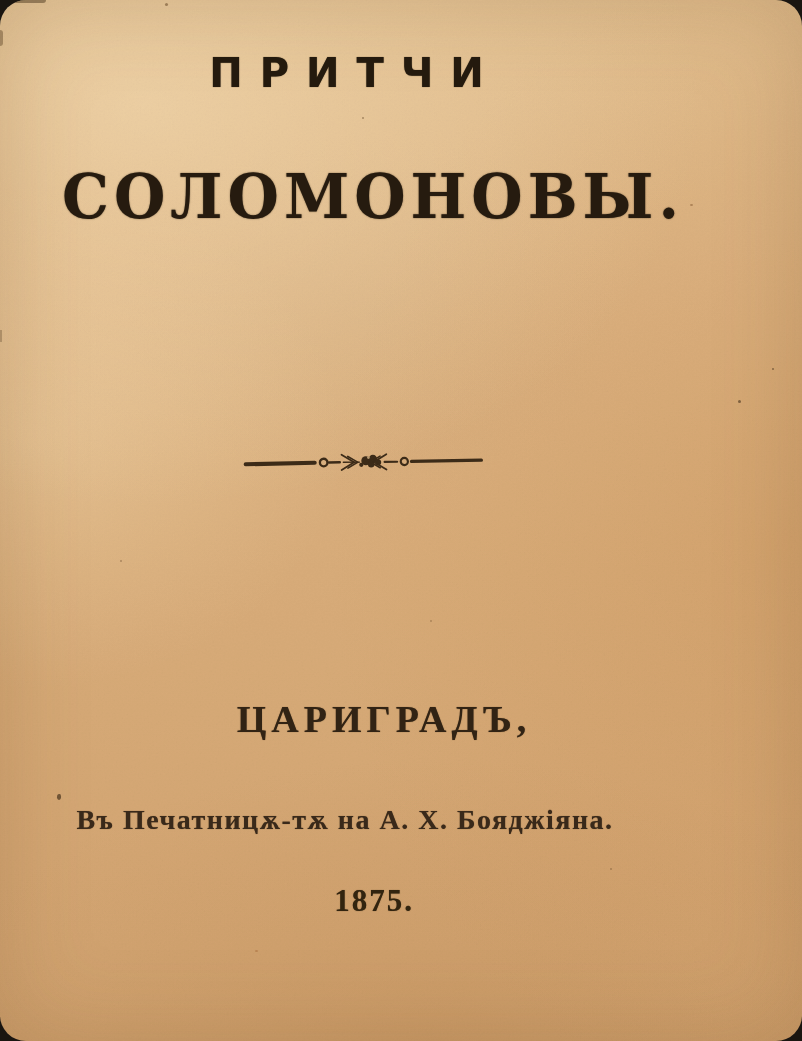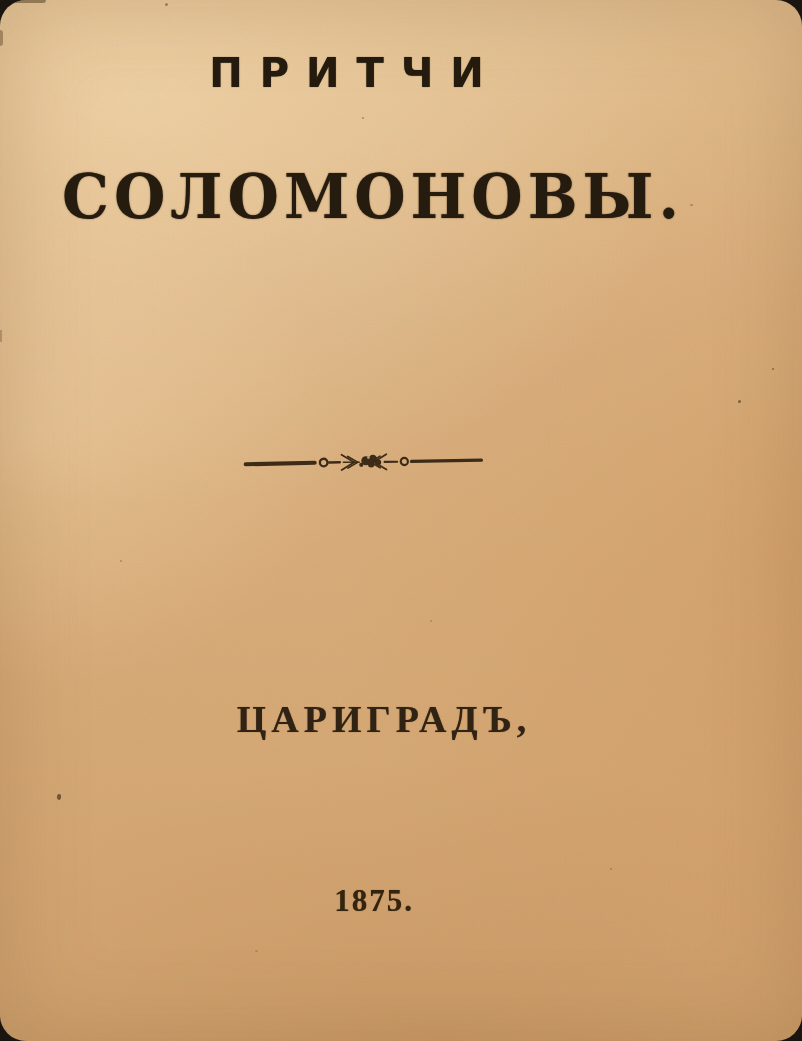--- a/index.html
+++ b/index.html
@@ -91,20 +91,21 @@
         <path d="M153 7.5 L142 14 L153 20.5" stroke-width="1.8"></path>
         <path d="M158 14 L172 14" stroke-width="2.4"></path>
         <circle cx="180" cy="13.8" r="4" stroke-width="2.4"></circle>
         <path d="M188 13.8 L266 13.2" stroke-width="3.6"></path>
       </g>
     </svg>
   </div>
 
   <div class="abs city">ЦАРИГРАДЪ,</div>
 
+  <div class="abs imprint">Въ Печатницѫ-тѫ на А. Х. Бояджіяна.</div>
 
   <div class="abs year">1875.</div>
 
   <div class="edge" style="left:0;top:0;width:46px;height:3px;background:rgba(90,68,40,0.55);border-radius:0 0 3px 0;"></div>
   <div class="edge" style="right:0;top:0;width:10px;height:6px;background:rgba(80,60,36,0.5);border-radius:0 0 0 4px;"></div>
   <div class="edge" style="left:0;top:30px;width:3px;height:16px;background:rgba(95,70,40,0.45);border-radius:0 3px 3px 0;"></div>
   <div class="edge" style="left:0;top:330px;width:2px;height:12px;background:rgba(100,75,45,0.35);"></div>
 
   <div class="speck" style="left:57px;top:794px;width:4px;height:6px;background:rgba(60,42,22,0.65);border-radius:60% 40% 50% 50%;"></div>
   <div class="speck" style="left:738px;top:400px;width:3px;height:3px;background:rgba(70,50,28,0.6);"></div>

